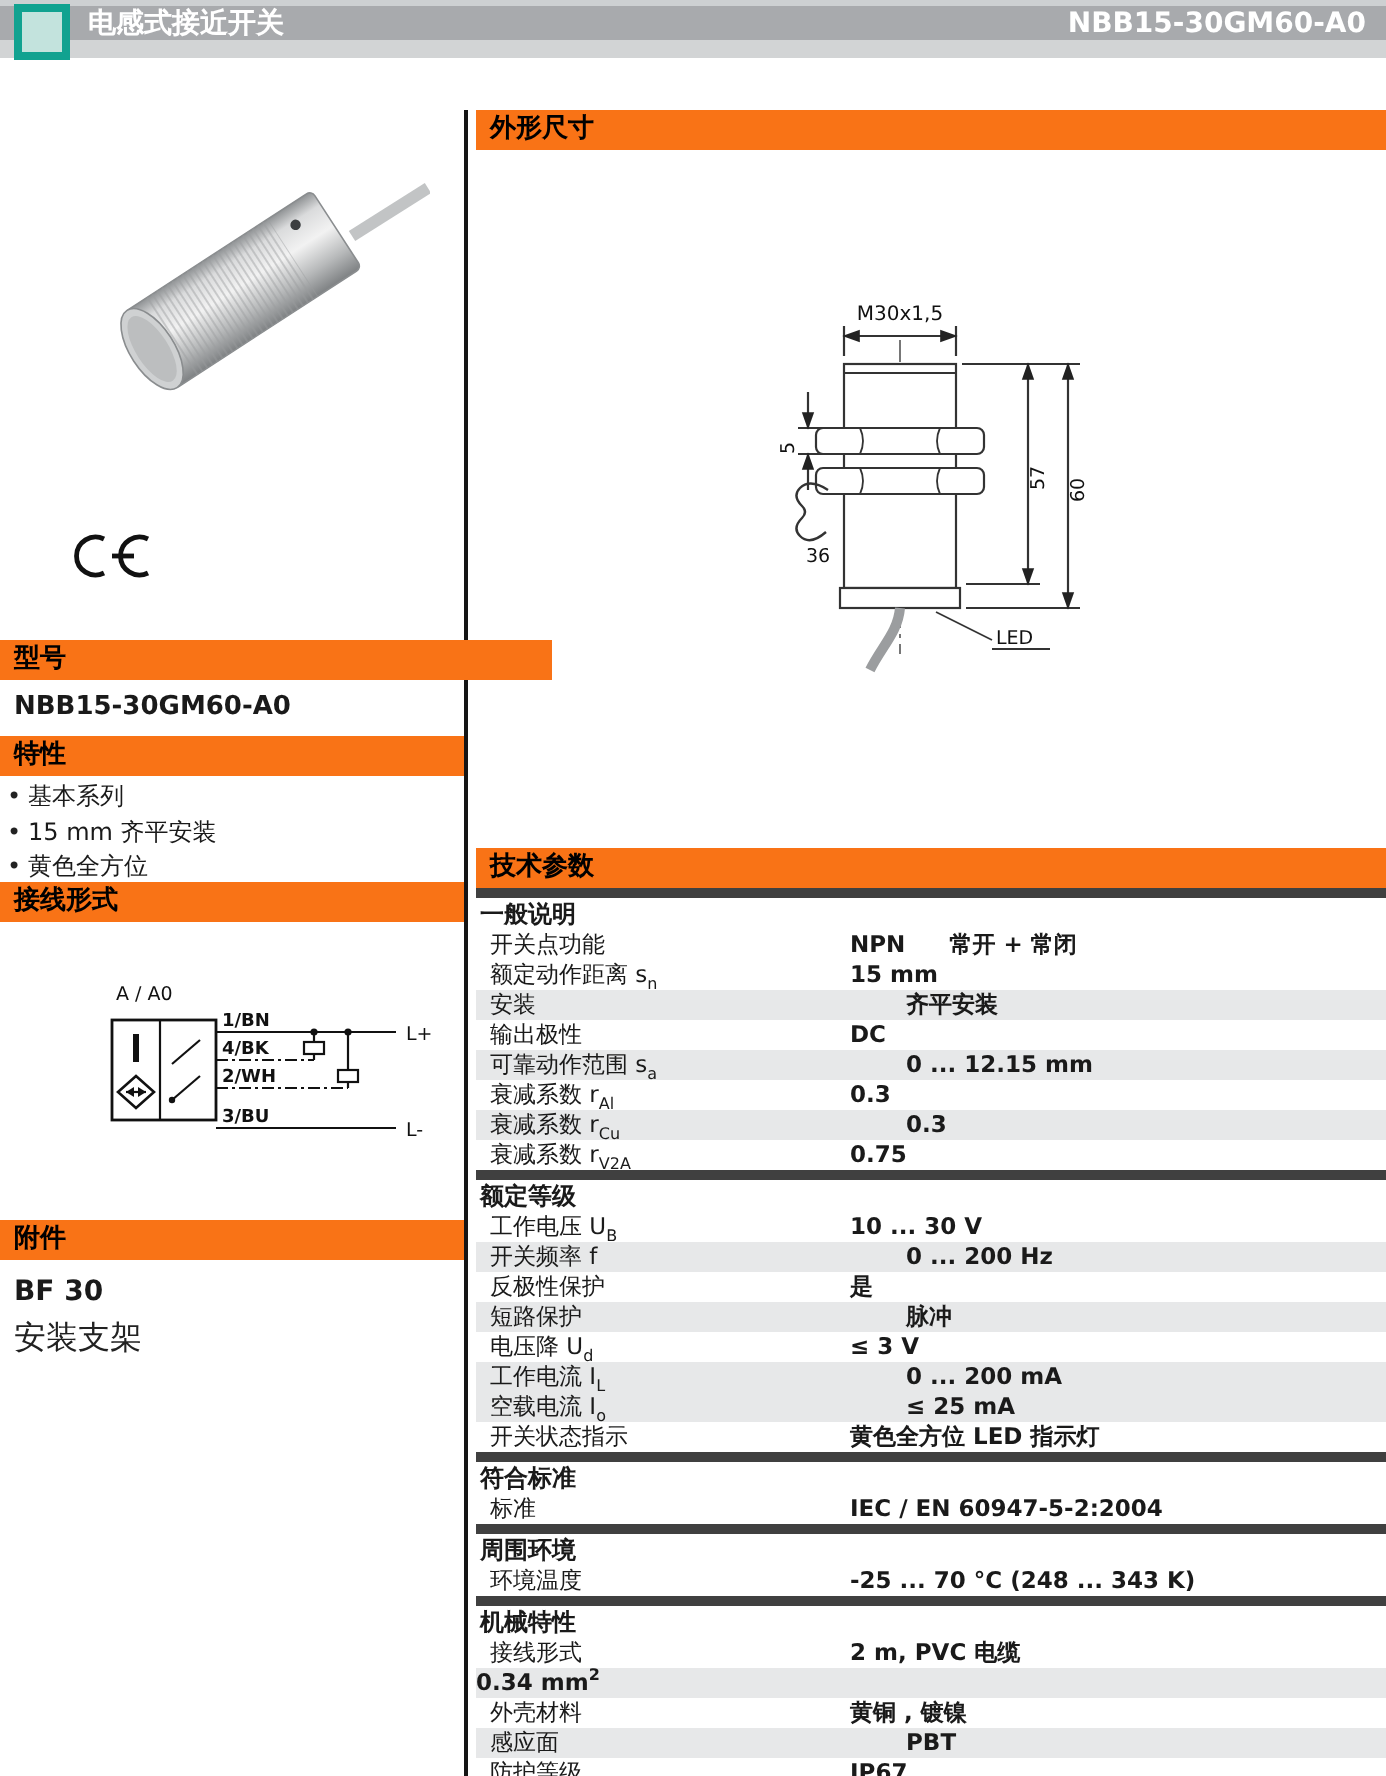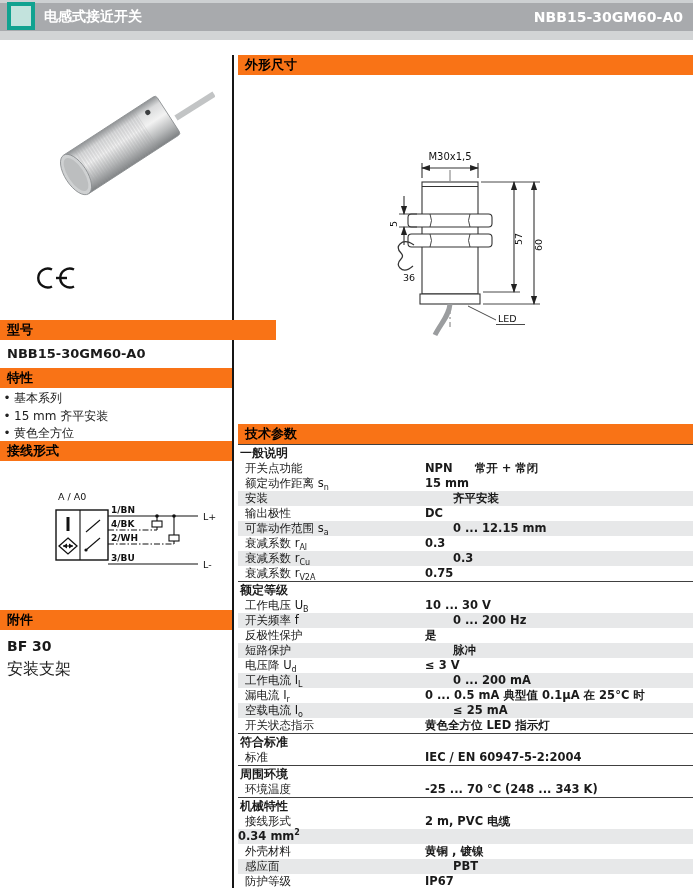--- a/index.html
+++ b/index.html
@@ -1,21 +1,21 @@
 <!DOCTYPE html>
 <html><head>
 <meta charset="utf-8">
 <style>
   html,body{margin:0;padding:0;background:#fff;}
   body{font-family:"DejaVu Sans","Liberation Sans",sans-serif;color:#1a1a1a;}
   .page{position:relative;width:693px;height:888px;background:#fff;overflow:hidden;}
 
   
   .hdr-top{height:3px;background:#cdd0d2;}
-  .hdr-bar{height:28px;background:#a8aaad;position:relative;display:flex;align-items:center;
+  .hdr-bar{height:17px;background:#a8aaad;position:relative;display:flex;align-items:center;
            justify-content:space-between;padding:0 10px 0 44px;color:#fff;font-weight:bold;font-size:14px;}
   .logo{position:absolute;left:7px;top:-1px;width:20px;height:20px;background:#c3e3dd;border:4px solid #11a290;}
   .hdr-sub{height:9px;background:#d2d4d5;}
 
   
   .divider{position:absolute;left:232px;top:55px;bottom:0;width:2px;background:#151515;}
 
   
   .secbar{background:#f97316;font-weight:bold;font-size:13px;height:20px;line-height:20px;
           padding-left:7px;color:#000;box-sizing:border-box;}
@@ -26,21 +26,21 @@
   .model-text{font-weight:bold;font-size:13px;padding:6px 0 0 7px;}
   .bullet-row{display:flex;font-size:12px;height:17.5px;line-height:17.5px;}
   .bullet-dot{width:14px;text-align:center;flex:none;color:#222;}
   .bf-name{font-weight:bold;font-size:14px;padding:7px 0 0 7px;}
   .bf-desc{font-size:16px;padding:8px 0 0 7px;color:#222;}
 
   
   .rightcol{position:absolute;left:238px;top:55px;width:455px;}
 
   
-  .tp-sec{border-top:1px solid #404040;font-weight:bold;font-size:12px;height:15px;line-height:15px;
+  .tp-sec{border-top:5px solid #404040;font-weight:bold;font-size:12px;height:15px;line-height:15px;
           padding:1px 0 0 2px;}
   .tp-row{display:flex;height:15px;line-height:15px;font-size:11.5px;}
   .tp-row.shaded{background:#e7e8e9;gap:28px;}
   .tp-label{width:180px;padding-left:7px;flex:none;white-space:nowrap;}
   .tp-value{font-weight:bold;white-space:nowrap;}
   .tp-value2{font-weight:bold;margin-left:22px;white-space:nowrap;}
   sub{font-size:8px;line-height:0;}
   sup{font-size:8px;line-height:0;}
 
   svg text{font-family:"DejaVu Sans","Liberation Sans",sans-serif;}
@@ -272,24 +272,20 @@
           <span class="tp-value">脉冲</span>
         </div>
         <div class="tp-row">
           <span class="tp-label">电压降  U<sub>d</sub></span>
           <span class="tp-value">≤ 3 V</span>
         </div>
         <div class="tp-row shaded">
           <span class="tp-label">工作电流  I<sub>L</sub></span>
           <span class="tp-value">0 ... 200 mA</span>
         </div>
-        <div class="tp-row">
-          <span class="tp-label">漏电流 I<sub>r</sub></span>
-          <span class="tp-value">0 ... 0.5 mA 典型值 0.1µA 在 25°C 时</span>
-        </div>
         <div class="tp-row shaded">
           <span class="tp-label">空载电流 I<sub>o</sub></span>
           <span class="tp-value">≤ 25 mA</span>
         </div>
         <div class="tp-row">
           <span class="tp-label">开关状态指示</span>
           <span class="tp-value">黄色全方位 LED 指示灯</span>
         </div>
         <div class="tp-sec">符合标准</div>
         <div class="tp-row">

